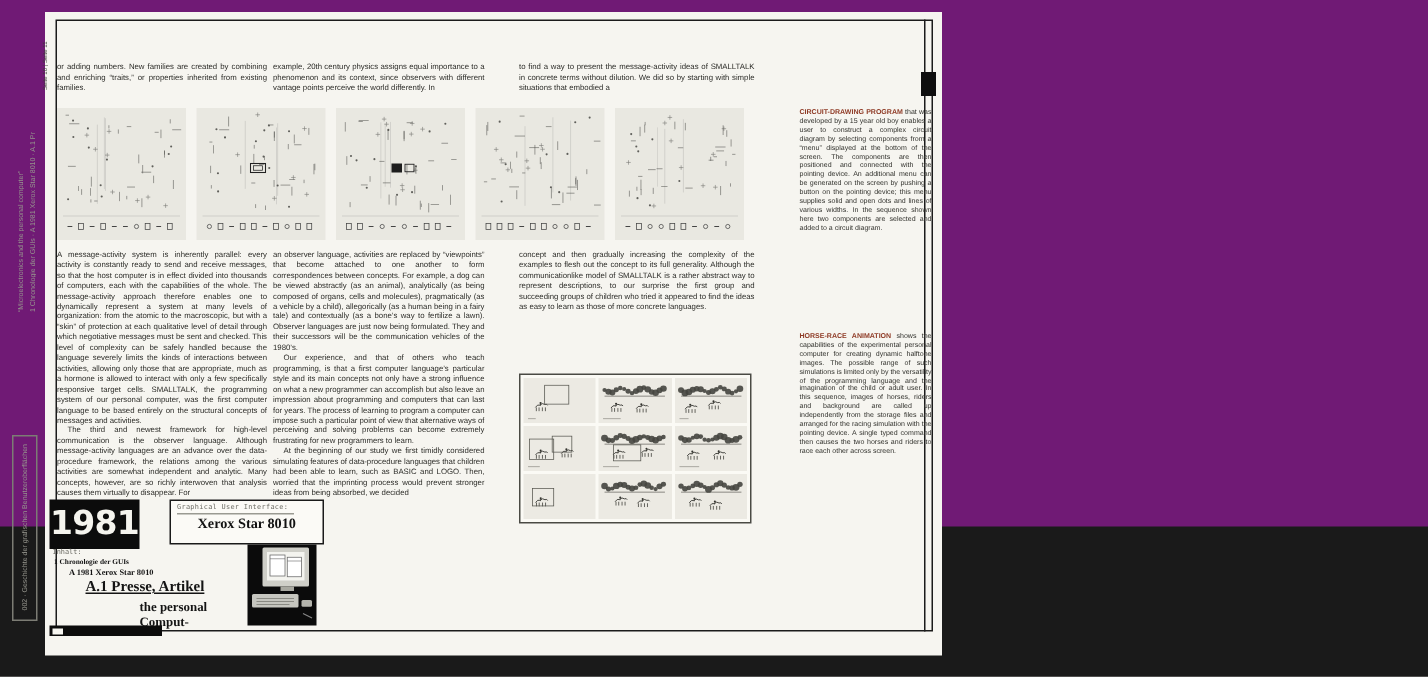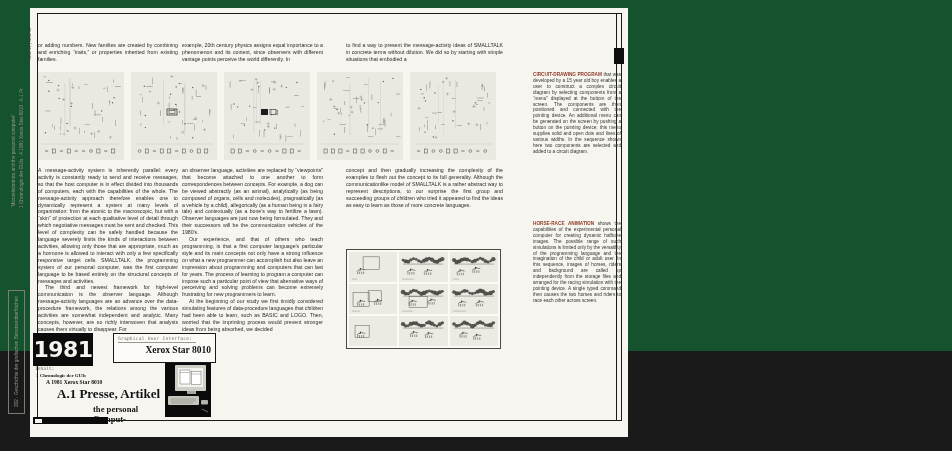--- a/index.html
+++ b/index.html
@@ -1,17 +1,17 @@
 <!DOCTYPE html>
 <html><head>
 <meta charset="utf-8">
 <style>
   html,body{margin:0;padding:0;background:#1a1a1a;width:952px;height:451px;overflow:hidden;}
   *{box-sizing:border-box;}
-  .canvas{position:absolute;left:0;top:0;width:952px;height:351px;background:#14532d;font-family:"Liberation Sans",sans-serif;}
+  .canvas{position:absolute;left:0;top:0;width:952px;height:351px;background:#701a75;font-family:"Liberation Sans",sans-serif;}
   .page{position:absolute;left:30px;top:8px;width:598px;height:429px;background:#f6f5f0;}
   .frame{position:absolute;left:7px;top:5px;width:585px;height:408px;border:1px solid #1b1b1b;}
   .frame-line2{position:absolute;left:586px;top:5px;width:0;height:408px;border-left:1px solid #1b1b1b;}
   .edge-tab{position:absolute;left:584px;top:40px;width:10px;height:16px;background:#0e0e0e;}
   .bodytxt{position:absolute;font-size:5.2px;line-height:6.9px;color:#2c2c28;text-align:justify;}
   .bodytxt p{margin:0;}
   .bodytxt p.ind{text-indent:7px;}
   .t1{left:8px;top:34px;width:140px;}
   .t2{left:152px;top:34px;width:141px;}
   .t3{left:316px;top:34px;width:157px;}
@@ -24,27 +24,27 @@
   .cap-lead{font-weight:bold;}
   .cp{position:absolute;top:64px;width:86px;height:88px;background:#e9e8e1;}
   .cp svg{display:block;}
   .cp0{left:8px;}.cp1{left:101px;}.cp2{left:194px;}.cp3{left:287px;}.cp4{left:380px;}
   .horse-fig{position:absolute;left:316px;top:241px;width:155px;height:100px;border:1px solid #4a4a44;background:#fbfaf5;display:grid;grid-template-columns:repeat(3,1fr);grid-template-rows:repeat(3,1fr);gap:2px;padding:2px;}
   .horse-cell{background:#eceae3;overflow:hidden;}
   .horse-cell svg{display:block;width:100%;height:100%;}
   .year-box{position:absolute;left:3px;top:325px;width:60px;height:33px;background:#0c0c0c;color:#f5f4ee;display:flex;align-items:center;justify-content:center;font-family:"DejaVu Sans",sans-serif;font-weight:700;font-size:22px;letter-spacing:-0.5px;}
   .device-box{position:absolute;left:83px;top:325px;width:103px;height:30px;background:#fbfaf6;border:1px solid #1a1a1a;padding:2px 4px 0 4px;}
   .device-label{font-family:"DejaVu Sans Mono",monospace;font-size:4.6px;color:#6b6b64;letter-spacing:0.2px;border-bottom:1px solid #9a9a92;padding-bottom:1px;width:78px;}
-  .device-name{font-family:"Liberation Serif",serif;font-weight:700;font-size:9.5px;color:#121212;text-align:right;margin-top:2px;}
+  .device-name{font-family:"Liberation Serif",serif;font-weight:700;font-size:9.5px;color:#121212;text-align:center;margin-top:2px;}
   .inhalt{position:absolute;left:5px;top:358px;width:130px;color:#141414;}
   .inhalt-label{font-family:"DejaVu Sans Mono",monospace;font-size:4.6px;color:#6b6b64;}
   .inhalt .o{font-family:"Liberation Serif",serif;font-weight:700;}
   .o0{font-size:4.9px;margin:1.5px 0 0 1px;}
   .o1{font-size:5.6px;margin:1px 0 0 11px;}
-  .o2{font-size:13px;margin:1.5px 0 0 22px;}
+  .o2{font-size:10px;margin:1.5px 0 0 22px;text-decoration:underline;}
   .o3{font-size:8.6px;margin:2px 0 0 33px;}
   .o4{font-size:8.6px;margin:1.5px 0 0 58px;}
   .computer-box{position:absolute;left:135px;top:355px;width:46px;height:54px;background:#0b0b0b;}
   .progress{position:absolute;left:3px;top:409px;width:75px;height:7px;background:#0c0c0c;}
   .progress .notch{position:absolute;left:2px;top:1.5px;width:7px;height:4px;background:#f6f5f0;}
   .vt{writing-mode:vertical-rl;transform:rotate(180deg);white-space:nowrap;}
   .vtextA{position:absolute;left:11px;top:88px;height:120px;display:flex;gap:3px;color:#96968e;font-size:4.7px;overflow:hidden;}
   .vtextB{position:absolute;left:8px;top:290px;width:17px;height:124px;border:1px solid #7c7c74;display:flex;align-items:center;justify-content:center;color:#96968e;font-size:4.7px;overflow:hidden;}
   .vtextTop{position:absolute;left:-3px;top:8px;height:44px;color:#3c3c36;font-size:4px;overflow:hidden;display:flex;}
 </style>

